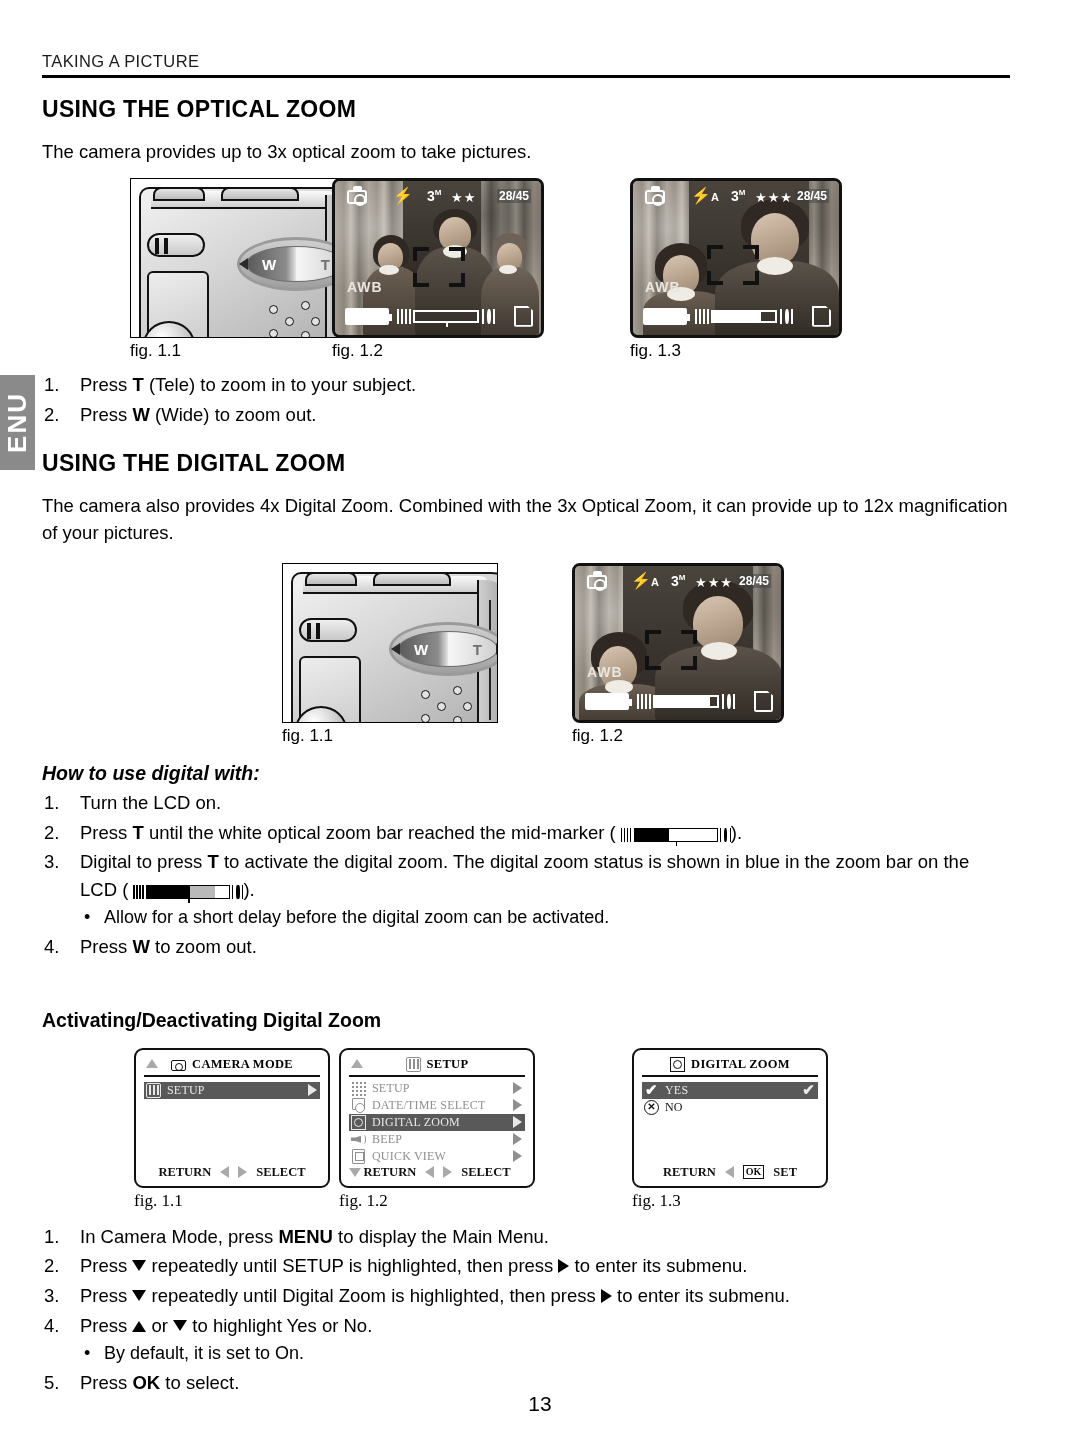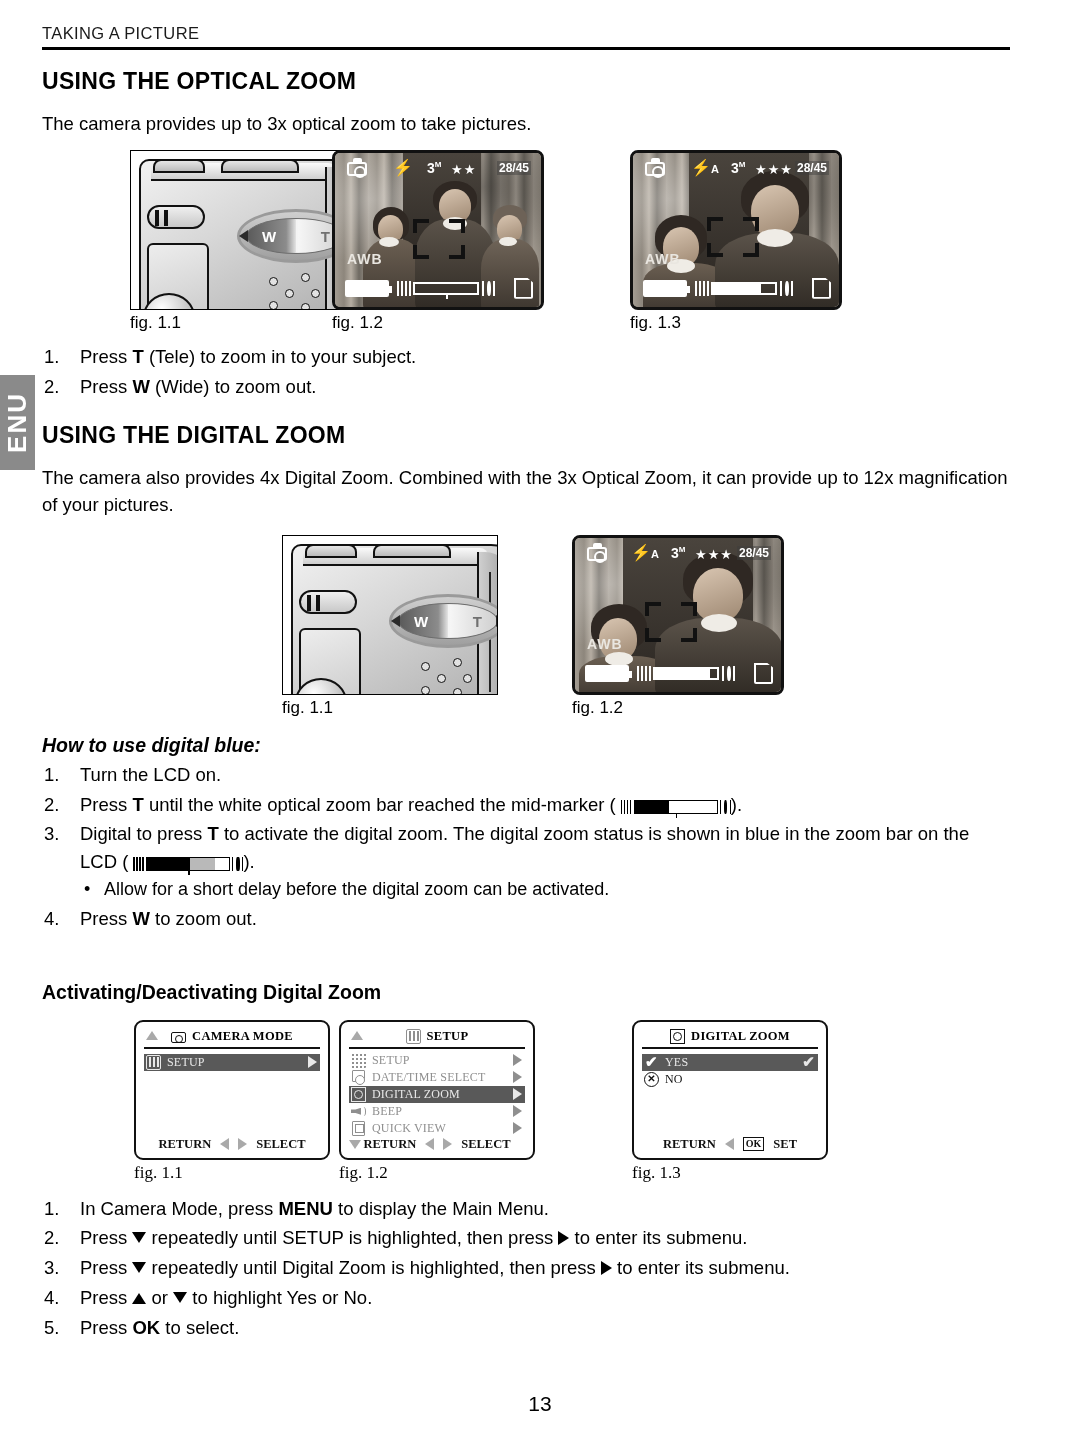--- a/index.html
+++ b/index.html
@@ -38,21 +38,21 @@
   
   .page {
     position: absolute;
     left: 42px;
     top: 0;
     width: 968px;
     height: 1454px;
   }
 
   .running-head {
-    margin-top: 24px;
+    margin-top: 52px;
     font-size: 16.5px;
     letter-spacing: 0.4px;
     color: #1a1a1a;
   }
   .head-rule {
     margin-top: 4px;
     height: 3px;
     background: #000;
     width: 968px;
   }
@@ -924,21 +924,21 @@
                 </div>
             </div>
             <div class="card-icon"></div>
           </div>
         </div>
       </div>
       <div class="fig-caption">fig. 1.2</div>
     </div>
   </div>
 
-  <h3 class="subhead">How to use digital blue:</h3>
+  <h3 class="subhead">How to use digital with:</h3>
   <ol class="steps">
     <li>
       <span class="num">1.</span>
       <span>Turn the LCD on.</span>
     </li>
     <li>
       <span class="num">2.</span>
       <span>Press </span><b class="key">T</b><span> until the white optical zoom bar reached the mid-marker ( </span><span class="inline-bar">
           <span class="g w">
             <i></i>
@@ -1097,20 +1097,23 @@
     </li>
     <li>
       <span class="num">3.</span>
       <span>Press </span><span style="display:inline-block;width:0;height:0;border-left:7px solid transparent;border-right:7px solid transparent;border-top:11px solid #000;vertical-align:1px;"></span><span> repeatedly until Digital Zoom is highlighted, then press </span><span style="display:inline-block;width:0;height:0;border-top:7px solid transparent;border-bottom:7px solid transparent;border-left:11px solid #000;vertical-align:-1px;"></span><span> to enter its submenu.</span>
     </li>
     <li>
       <span class="num">4.</span>
       <span>Press </span><span style="display:inline-block;width:0;height:0;border-left:7px solid transparent;border-right:7px solid transparent;border-bottom:11px solid #000;vertical-align:0px;"></span><span> or </span><span style="display:inline-block;width:0;height:0;border-left:7px solid transparent;border-right:7px solid transparent;border-top:11px solid #000;vertical-align:1px;"></span><span> to highlight Yes or No.</span>
     </li>
   </ol>
+  <ul class="bullets">
+    <li>By default, it is set to On.</li>
+  </ul>
   <ol class="steps">
     <li>
       <span class="num">5.</span>
       <span>Press </span><b class="key">OK</b><span> to select.</span>
     </li>
   </ol>
 </div>
 
 <div class="page-num">13</div>
 

